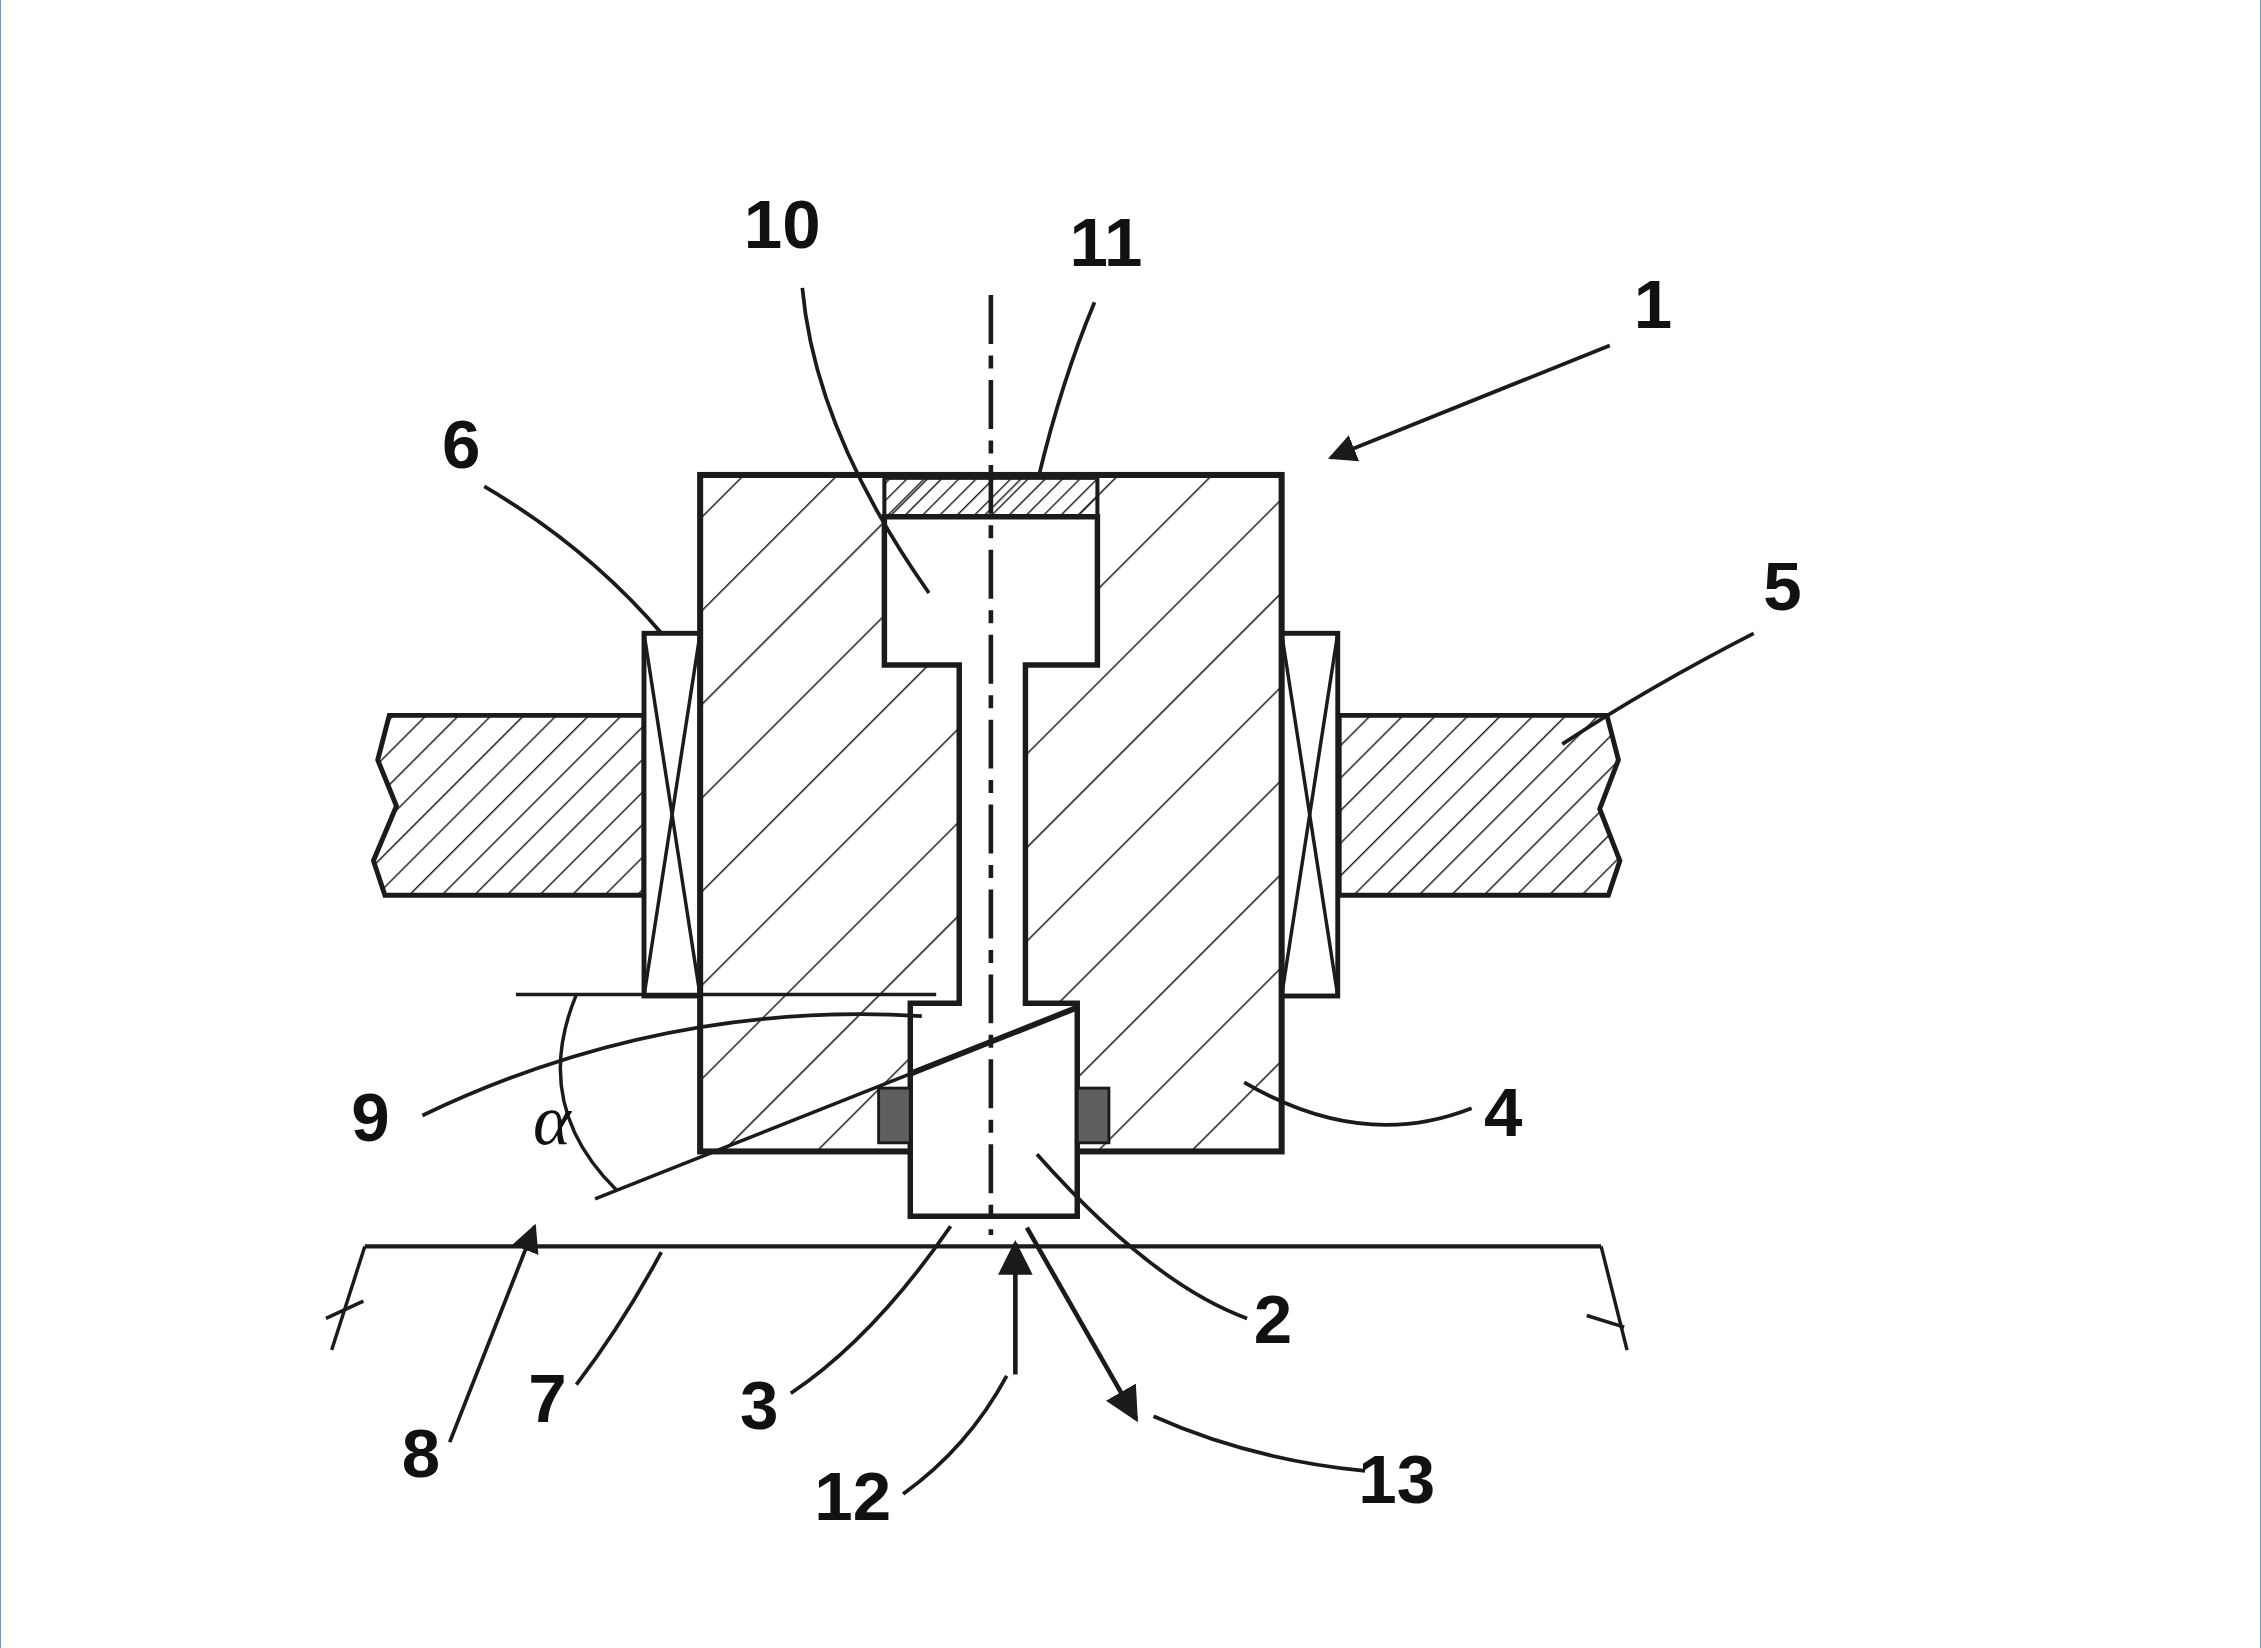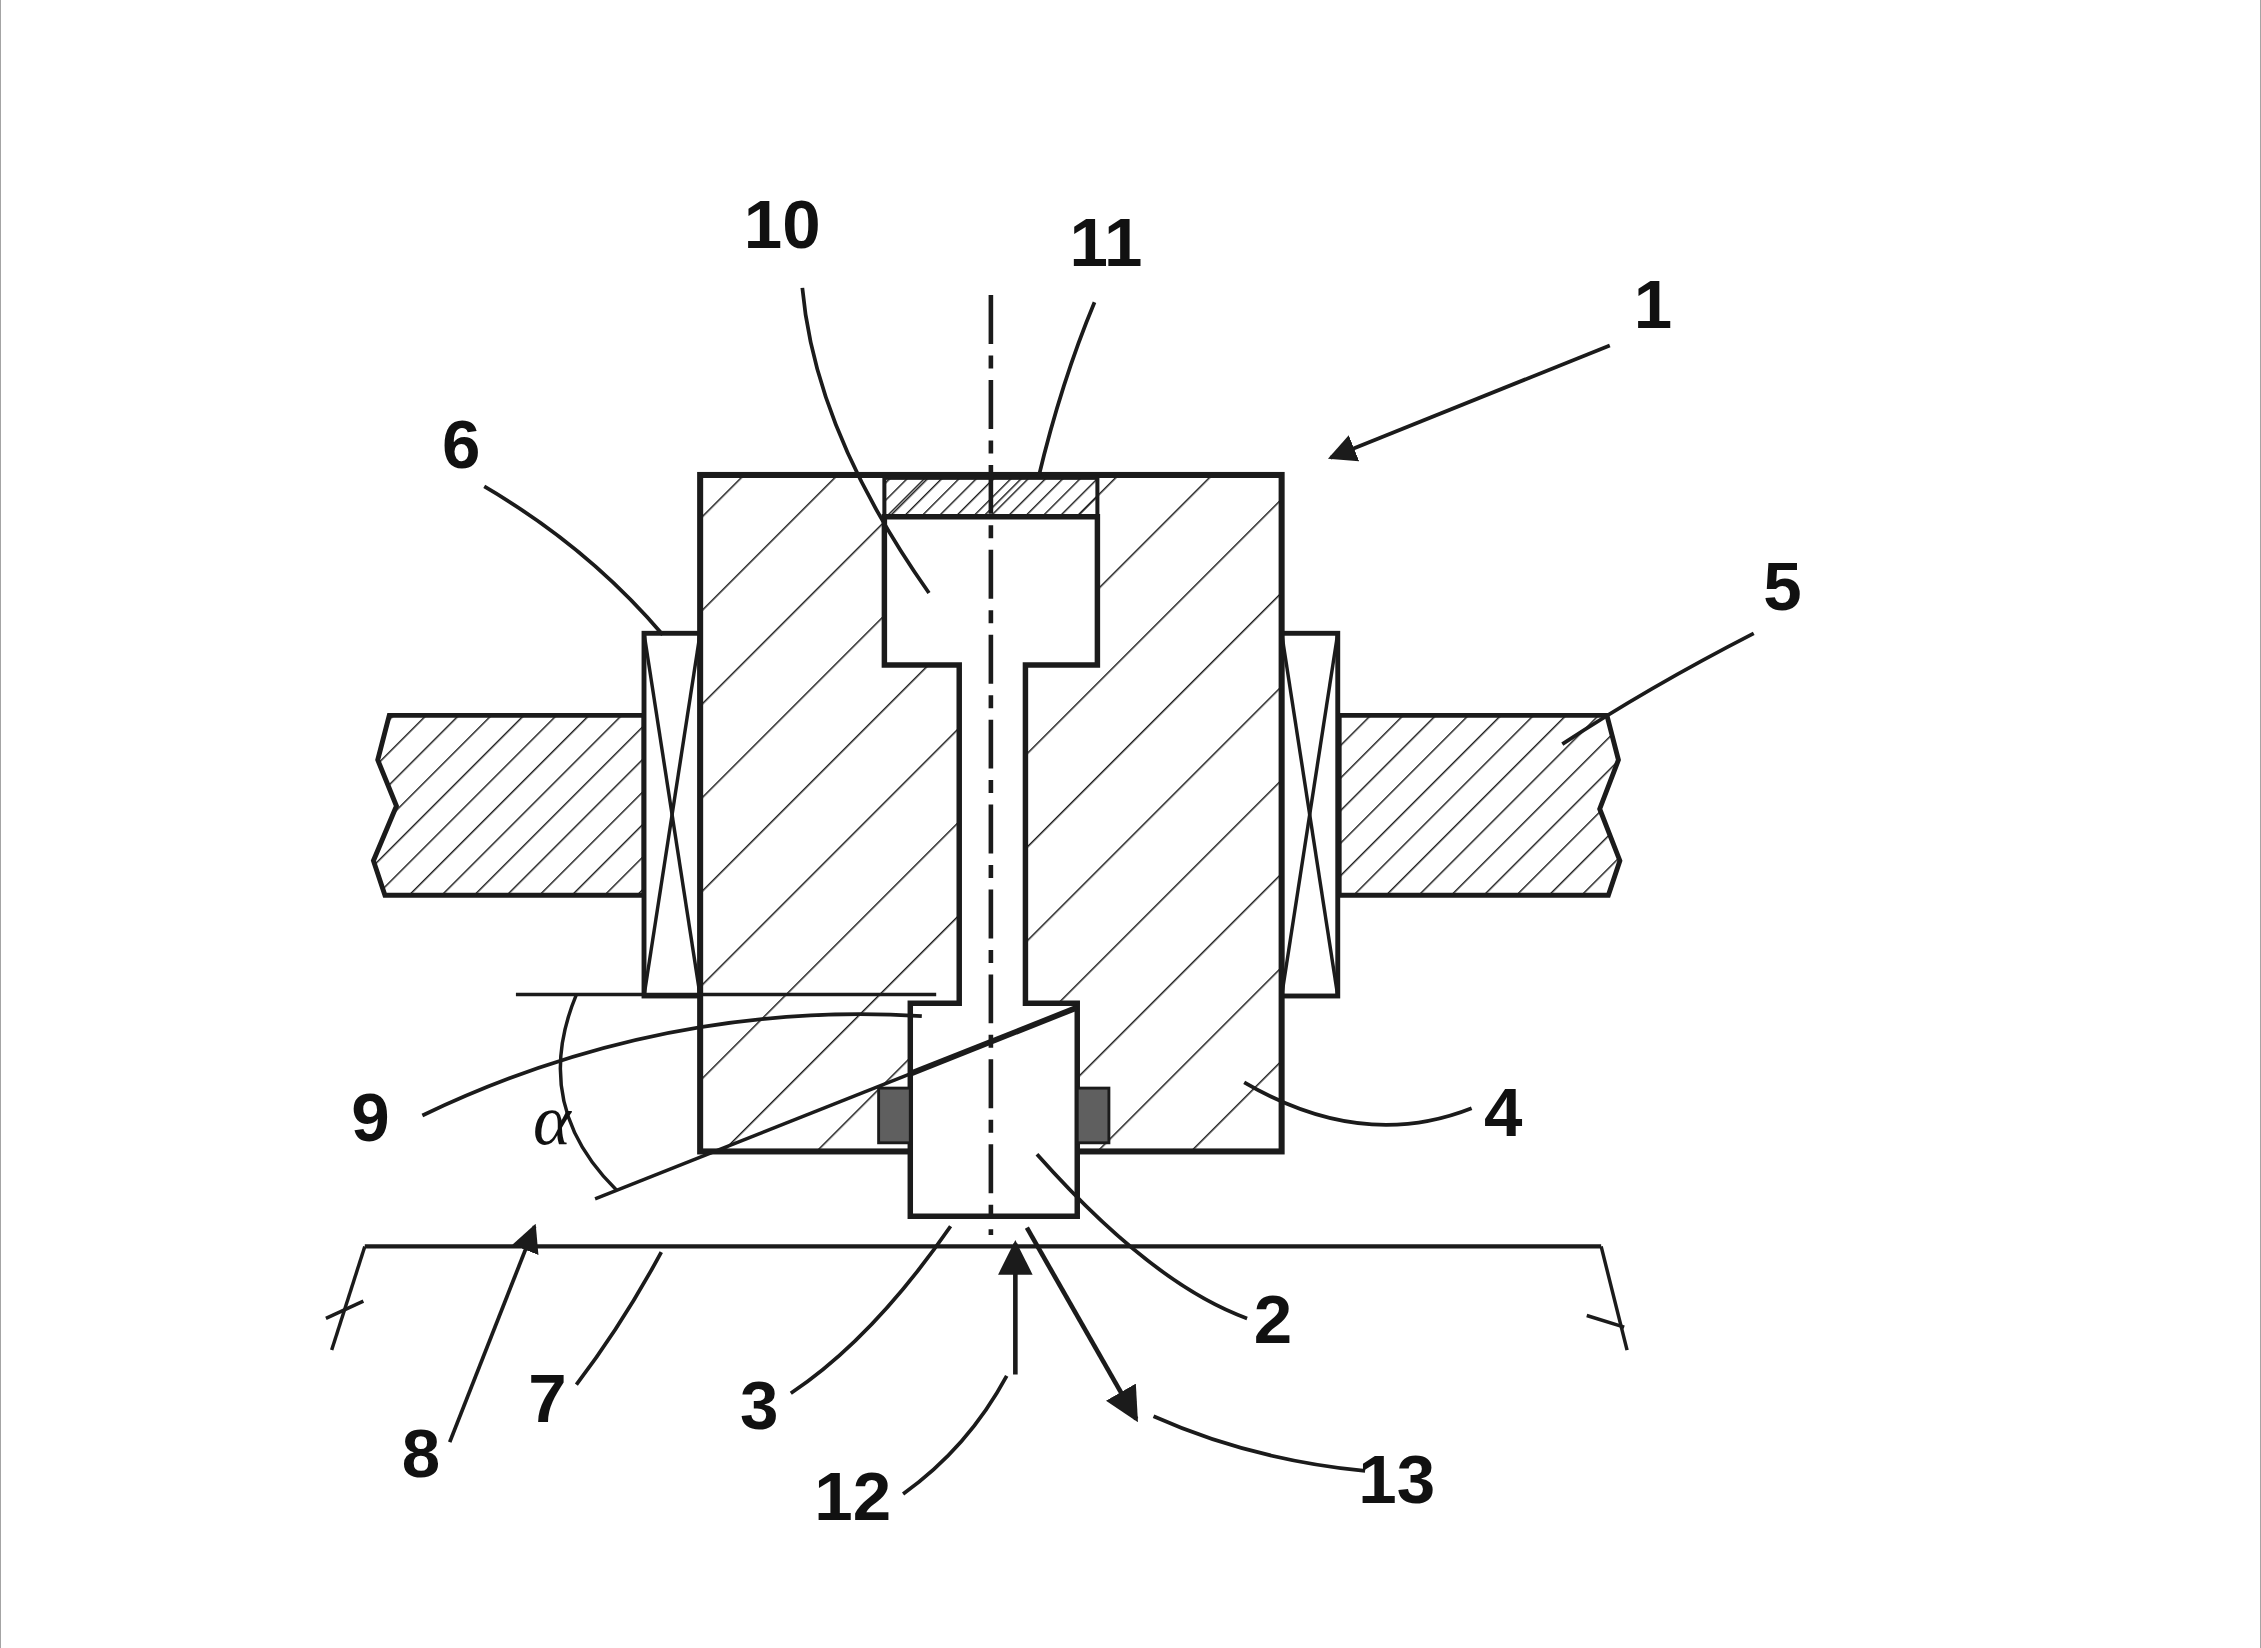--- a/index.html
+++ b/index.html
@@ -9,21 +9,21 @@
     width: 100%;
     height: 100%;
     font-family: "Liberation Sans", sans-serif;
   }
   .stage {
     width: 100vw;
     height: 100vh;
     display: flex;
     align-items: center;
     justify-content: center;
-    background: #737373;
+    background: #0369a1;
   }
   svg { display: block; width: 100%; height: 100%; }
   .outline   { fill: none; stroke: #1b1b1b; }
   .thick     { stroke-width: 4;   }
   .mid       { stroke-width: 3;   }
   .thin      { stroke-width: 2.4; }
   .leader    { fill: none; stroke: #1b1b1b; stroke-width: 2.6; }
   .beam      { fill: none; stroke: #1b1b1b; stroke-width: 3.2; }
   .ref-label {
     font-family: "Liberation Sans", sans-serif;

